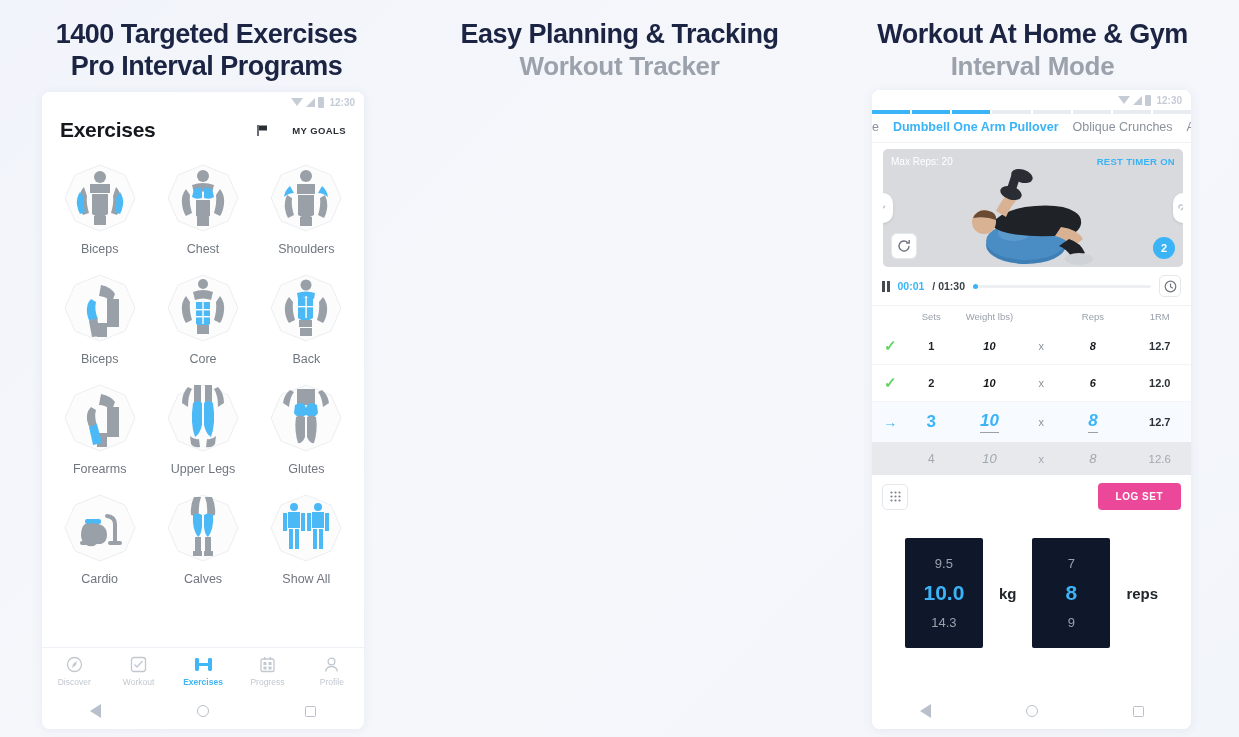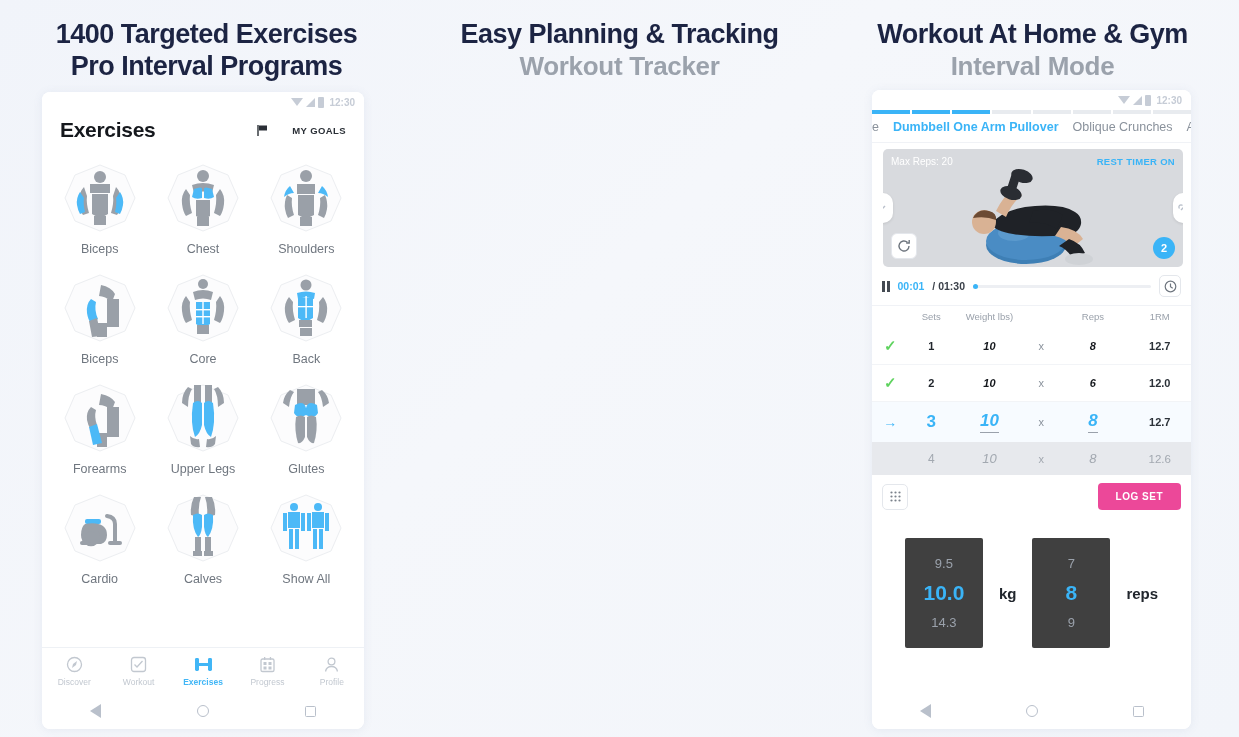--- a/index.html
+++ b/index.html
@@ -204,21 +204,21 @@
     display: flex; align-items: center; justify-content: center;
   }
   .logset {
     background: #ec4899; color: #fff; font-size: 10px; font-weight: bold;
     letter-spacing: .5px; padding: 8px 18px; border-radius: 4px; border: none;
   }
 
   
   .pickers { display: flex; align-items: center; justify-content: center; gap: 16px; padding: 18px 0 0 0; }
   .wheel {
-    background: #404040; width: 78px; padding: 12px 0; text-align: center; border-radius: 2px;
+    background: #0f172a; width: 78px; padding: 12px 0; text-align: center; border-radius: 2px;
   }
   .wheel .o { font-size: 13px; color: #9aa1ab; line-height: 2.1; }
   .wheel .m { font-size: 21px; font-weight: bold; color: #3ab4f7; line-height: 1.5; }
   .unit { font-size: 15px; font-weight: bold; color: #21262d; }
 </style>
 </head>
 <body>
 
 <div class="stage">
 

